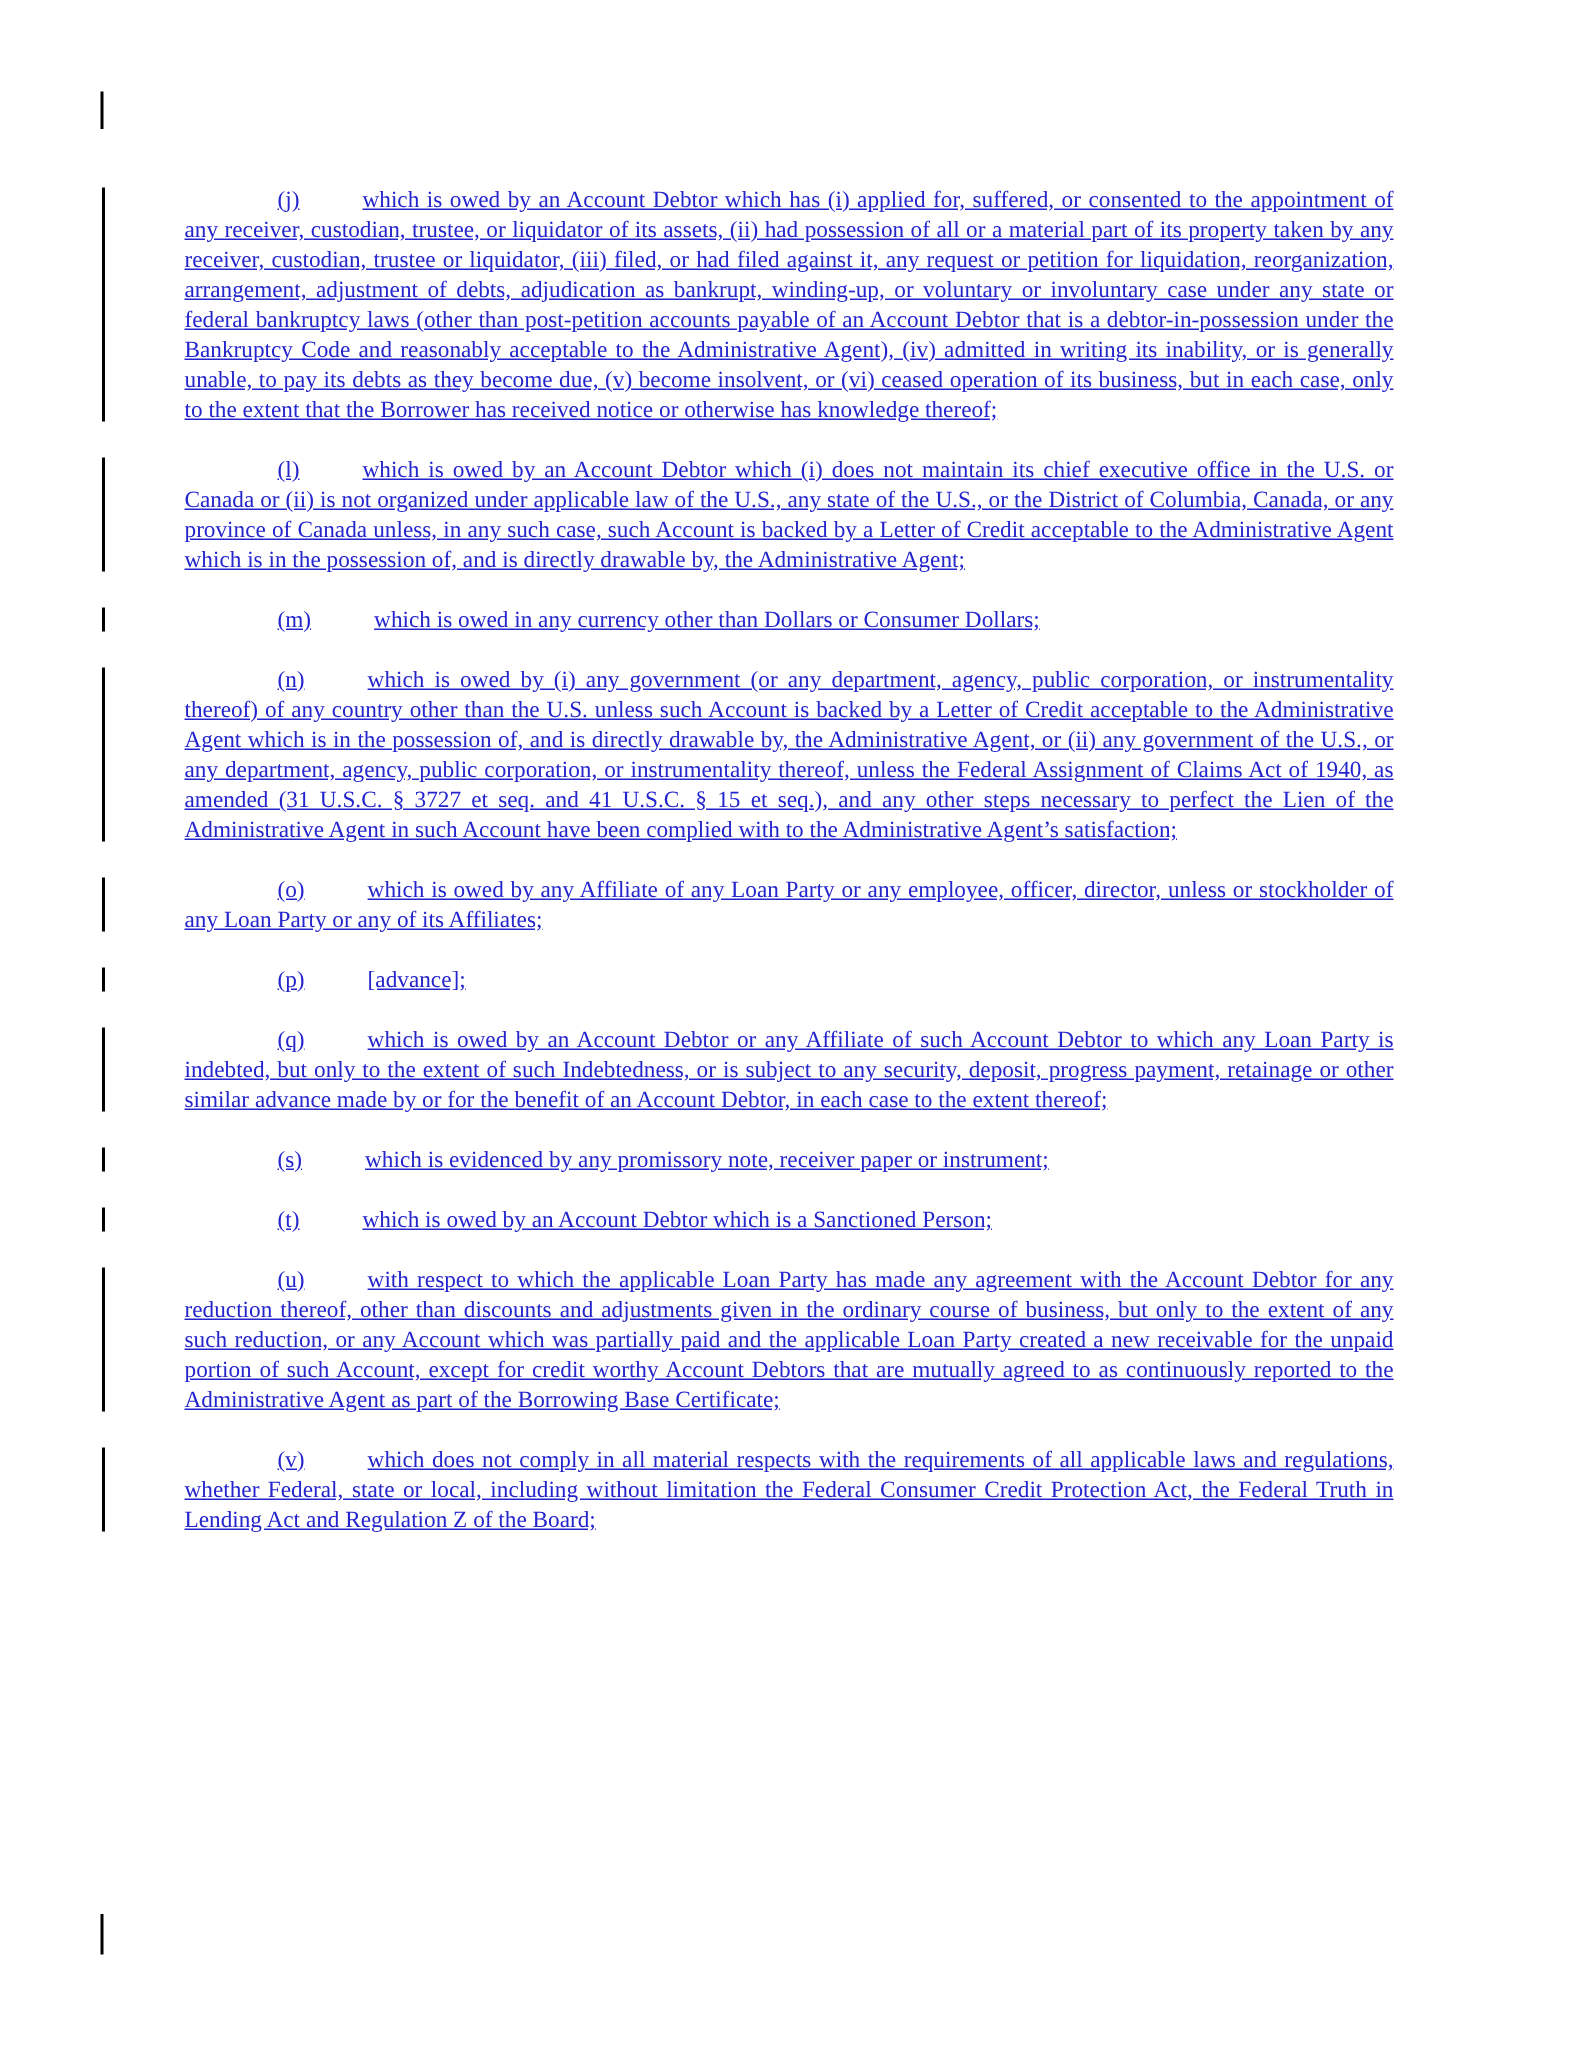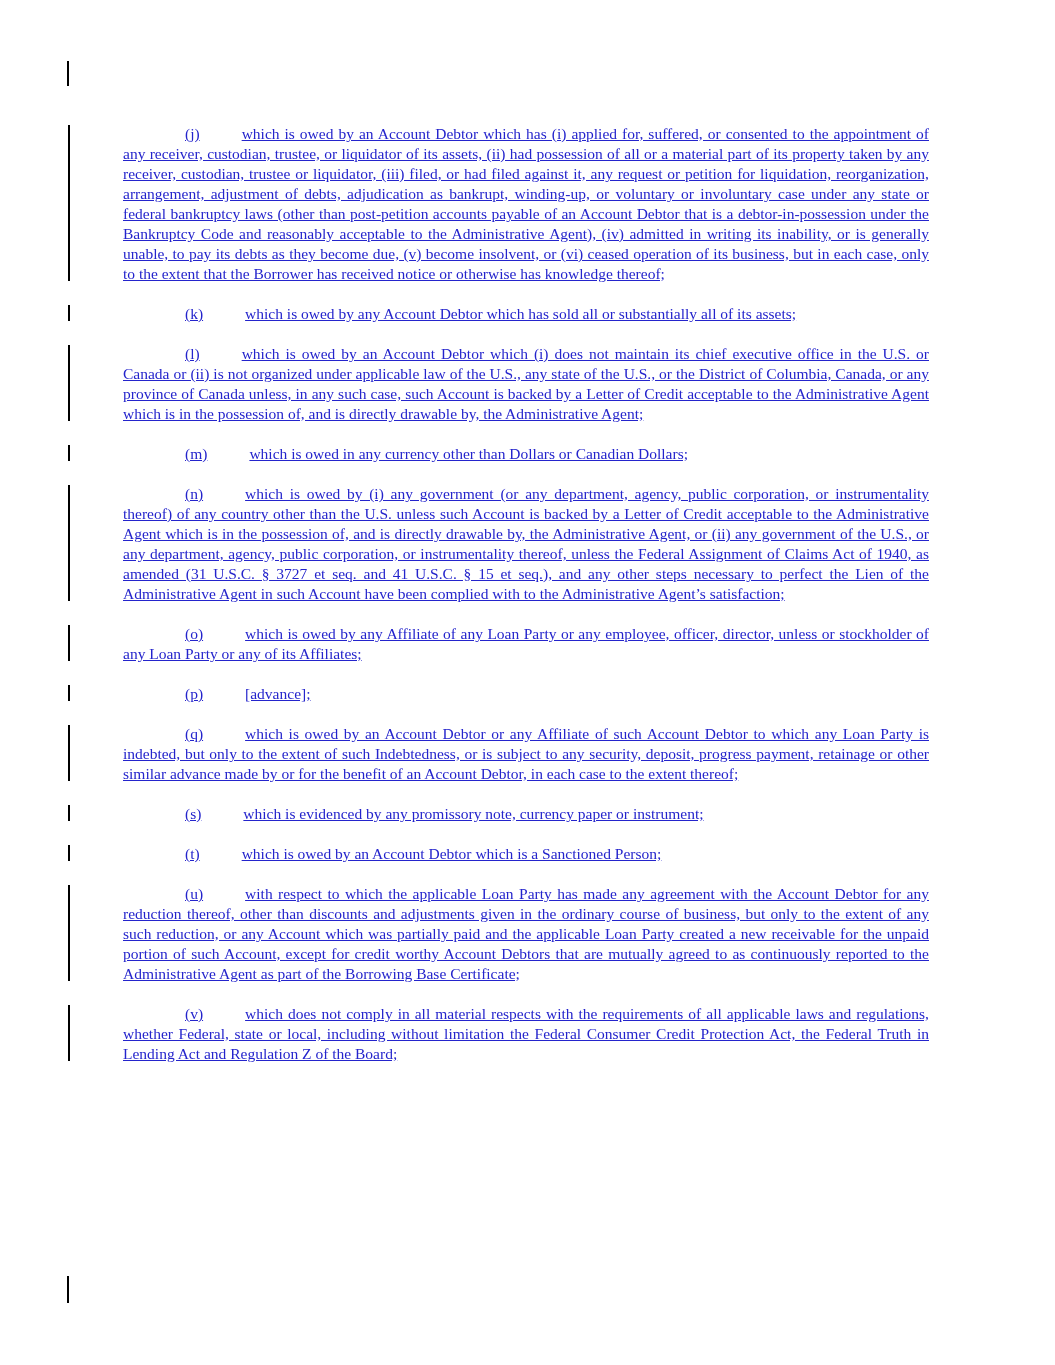--- a/index.html
+++ b/index.html
@@ -44,36 +44,35 @@
   .bar-bottom{left:67px;top:1276px;height:27px;}
 </style>
 </head>
 <body>
 
 <div class="page">
   <div class="change-bar bar-top"></div>
   <div class="content">
   <p class="para"><span class="change-bar para-bar"></span><span class="letter">(j)</span><span class="tab"></span><span class="body">which is owed by an Account Debtor which has (i) applied for, suffered, or consented to the appointment of any receiver, custodian, trustee, or liquidator of its assets, (ii) had possession of all or a material part of its property taken by any receiver, custodian, trustee or liquidator, (iii) filed, or had filed against it, any request or petition for liquidation, reorganization, arrangement, adjustment of debts, adjudication as bankrupt, winding-up, or voluntary or involuntary case under any state or federal bankruptcy laws (other than post-petition accounts payable of an Account Debtor that is a debtor-in-possession under the Bankruptcy Code and reasonably acceptable to the Administrative Agent), (iv) admitted in writing its inability, or is generally unable, to pay its debts as they become due, (v) become insolvent, or (vi) ceased operation of its business, but in each case, only to the extent that the Borrower has received notice or otherwise has knowledge thereof;</span></p>
 
-  <p class="para"><span class="change-bar para-bar"></span><span class="letter">(k)</span><span class="tab"></span><span class="body">which is owed by any Account Debtor which has sold all or substantially all of its assets;</span></p>
 
   <p class="para"><span class="change-bar para-bar"></span><span class="letter">(l)</span><span class="tab"></span><span class="body">which is owed by an Account Debtor which (i) does not maintain its chief executive office in the U.S. or Canada or (ii) is not organized under applicable law of the U.S., any state of the U.S., or the District of Columbia, Canada, or any province of Canada unless, in any such case, such Account is backed by a Letter of Credit acceptable to the Administrative Agent which is in the possession of, and is directly drawable by, the Administrative Agent;</span></p>
 
-  <p class="para"><span class="change-bar para-bar"></span><span class="letter">(m)</span><span class="tab"></span><span class="body">which is owed in any currency other than Dollars or Canadian Dollars;</span></p>
+  <p class="para"><span class="change-bar para-bar"></span><span class="letter">(m)</span><span class="tab"></span><span class="body">which is owed in any currency other than Dollars or Consumer Dollars;</span></p>
 
   <p class="para"><span class="change-bar para-bar"></span><span class="letter">(n)</span><span class="tab"></span><span class="body">which is owed by (i) any government (or any department, agency, public corporation, or instrumentality thereof) of any country other than the U.S. unless such Account is backed by a Letter of Credit acceptable to the Administrative Agent which is in the possession of, and is directly drawable by, the Administrative Agent, or (ii) any government of the U.S., or any department, agency, public corporation, or instrumentality thereof, unless the Federal Assignment of Claims Act of 1940, as amended (31 U.S.C.  § 3727 et seq. and 41 U.S.C. § 15 et seq.), and any other steps necessary to perfect the Lien of the Administrative Agent in such Account have been complied with to the Administrative Agent’s satisfaction;</span></p>
 
   <p class="para"><span class="change-bar para-bar"></span><span class="letter">(o)</span><span class="tab"></span><span class="body">which is owed by any Affiliate of any Loan Party or any employee, officer, director, unless or stockholder of any Loan Party or any of its Affiliates;</span></p>
 
   <p class="para"><span class="change-bar para-bar"></span><span class="letter">(p)</span><span class="tab"></span><span class="body">[advance];</span></p>
 
   <p class="para"><span class="change-bar para-bar"></span><span class="letter">(q)</span><span class="tab"></span><span class="body">which is owed by an Account Debtor or any Affiliate of such Account Debtor to which any Loan Party is indebted, but only to the extent of such Indebtedness, or is subject to any security, deposit, progress payment, retainage or other similar advance made by or for the benefit of an Account Debtor, in each case to the extent thereof;</span></p>
 
 
-  <p class="para"><span class="change-bar para-bar"></span><span class="letter">(s)</span><span class="tab"></span><span class="body">which is evidenced by any promissory note, currency paper or instrument;</span></p>
+  <p class="para"><span class="change-bar para-bar"></span><span class="letter">(s)</span><span class="tab"></span><span class="body">which is evidenced by any promissory note, receiver paper or instrument;</span></p>
 
   <p class="para"><span class="change-bar para-bar"></span><span class="letter">(t)</span><span class="tab"></span><span class="body">which is owed by an Account Debtor which is a Sanctioned Person;</span></p>
 
   <p class="para"><span class="change-bar para-bar"></span><span class="letter">(u)</span><span class="tab"></span><span class="body">with respect to which the applicable Loan Party has made any agreement with the Account Debtor for any reduction thereof, other than discounts and adjustments given in the ordinary course of business, but only to the extent of any such reduction, or any Account which was partially paid and the applicable Loan Party created a new receivable for the unpaid portion of such Account, except for credit worthy Account Debtors that are mutually agreed to as continuously reported to the Administrative Agent as part of the Borrowing Base Certificate;</span></p>
 
   <p class="para"><span class="change-bar para-bar"></span><span class="letter">(v)</span><span class="tab"></span><span class="body">which does not comply in all material respects with the requirements of all applicable laws and regulations, whether Federal, state or local, including without limitation the Federal Consumer Credit Protection Act, the Federal Truth in Lending Act and Regulation Z of the Board;</span></p>
 </div>
   <div class="change-bar bar-bottom"></div>
 </div>
 

